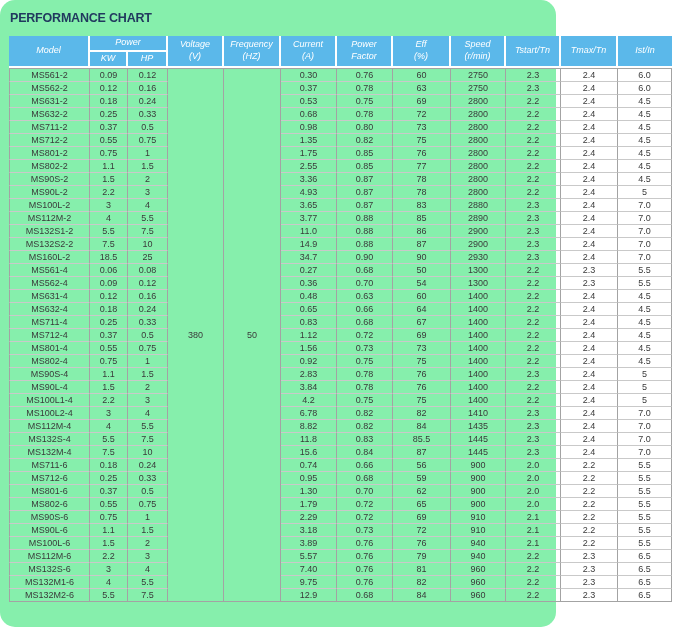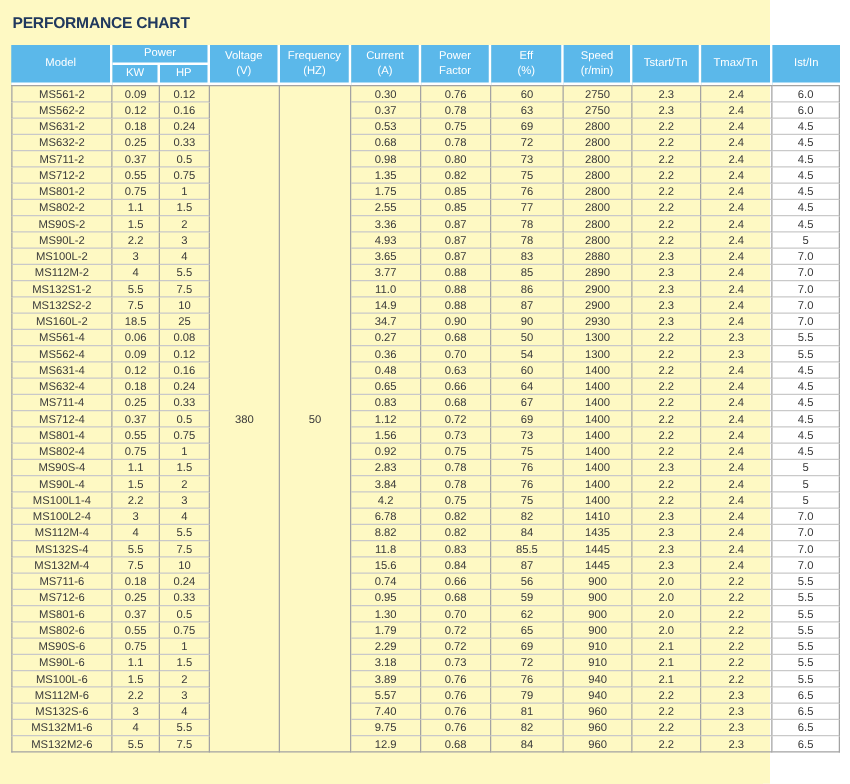--- a/index.html
+++ b/index.html
@@ -7,40 +7,40 @@
     --title-text:#21395e;
     --body-text:#3a3a3a;
     --grid-v:#a3a3a3;
     --grid-h:#c9c9c9;
   }
   html,body{margin:0;padding:0;background:#ffffff;}
   body{
     width:680px;height:627px;overflow:hidden;
     font-family:"Liberation Sans", sans-serif;
   }
-  .page{position:relative;width:616px;height:627px;background:#fef9c3;}
+  .page{position:relative;width:556px;height:627px;background:#86efac;border-radius:15px;}
   .page-title{
     position:absolute;left:10px;top:11px;
     font-size:12.5px;font-weight:bold;color:var(--title-text);
     letter-spacing:-0.2px;
   }
   table.perf{
     position:absolute;left:9px;top:36px;width:663px;
     border-collapse:separate;border-spacing:0;table-layout:fixed;
   }
   thead th{
     background:var(--header-bg);color:#ffffff;
     font-size:9px;font-weight:normal;line-height:1.3;
     text-align:center;vertical-align:middle;
     padding:0;height:16px;
     border-right:2px solid #ffffff;
     box-sizing:border-box;
   }
   thead tr th.last{border-right:none;}
-  thead th.bottom-edge{border-bottom:2px solid #ffffff;}
+  thead th.bottom-edge{border-bottom:2px solid #ffffff;font-style:italic;}
   tbody td{
     font-size:9px;color:var(--body-text);
     text-align:center;vertical-align:middle;
     padding:0;height:12px;line-height:12px;
     border-right:1px solid var(--grid-v);
     border-bottom:1px solid var(--grid-h);
     box-sizing:border-box;
     white-space:nowrap;overflow:hidden;
   }
   tbody td:first-child{border-left:1px solid var(--grid-v);}

